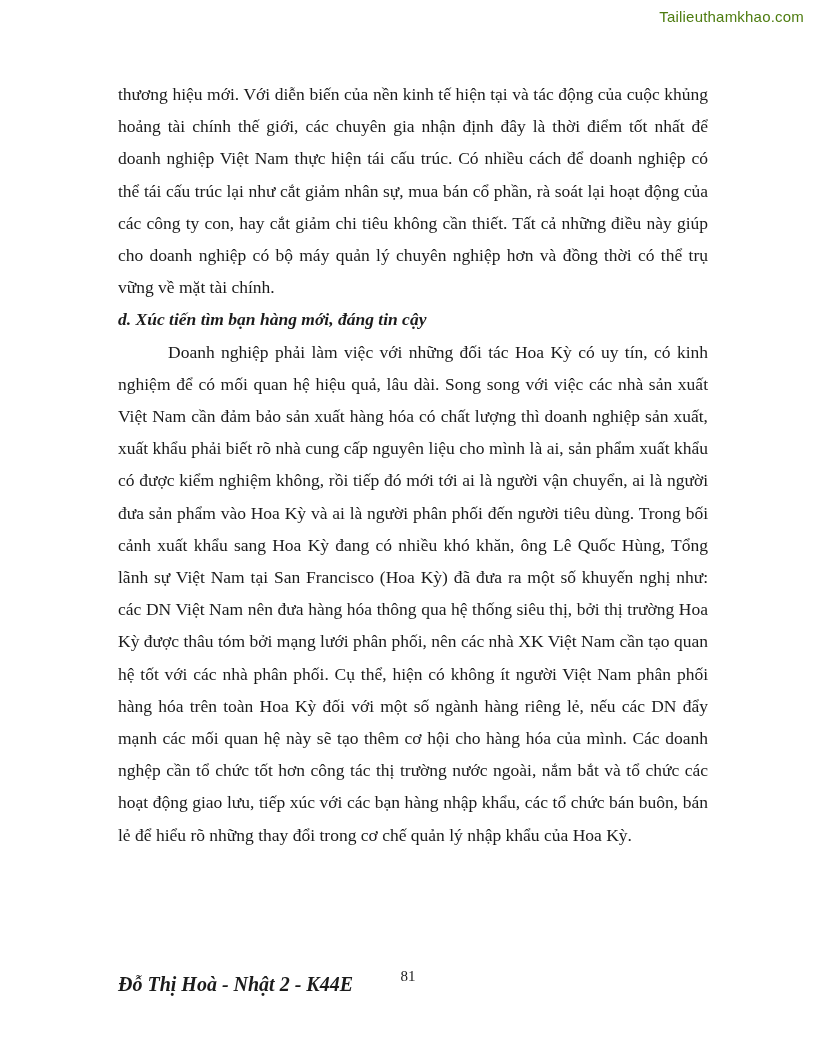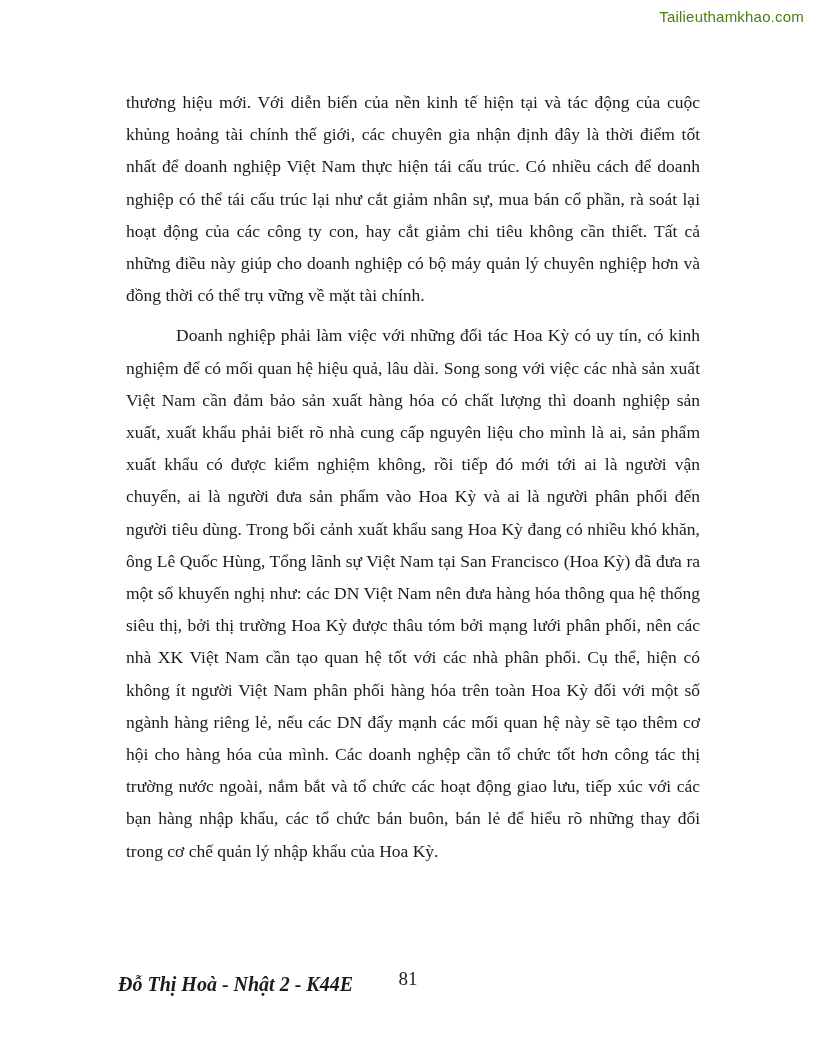--- a/index.html
+++ b/index.html
@@ -30,21 +30,21 @@
     position: absolute;
     left: 118px;
     top: 78px;
     width: 590px;
     color: #1b1b1b;
     font-size: 17.5px;
     line-height: 32.2px;
     text-align: justify;
   }
   .para {
-    margin: 8px;
+    margin: 0;
   }
   .para.indent-first {
     text-indent: 50px;
   }
   .heading {
     margin: 0;
     font-weight: bold;
     font-style: italic;
     text-align: left;
   }
@@ -64,32 +64,33 @@
     font-style: italic;
     font-size: 20px;
     white-space: nowrap;
   }
   .footer .pagenum {
     position: absolute;
     left: 0;
     top: 4px;
     width: 816px;
     text-align: center;
-    font-size: 19px;
+    font-size: 15px;
   }
 </style>
 </head>
 <body>
 
 <div class="page">
 
   <div class="watermark">Tailieuthamkhao.com</div>
 
   <div class="content">
     <p class="para">thương hiệu mới. Với diễn biến của nền kinh tế hiện tại và tác động của cuộc khủng hoảng tài chính thế giới, các chuyên gia nhận định đây là thời điểm tốt nhất để doanh nghiệp Việt Nam thực hiện tái cấu trúc. Có nhiều cách để doanh nghiệp có thể tái cấu trúc lại như cắt giảm nhân sự, mua bán cổ phần, rà soát lại hoạt động của các công ty con, hay cắt giảm chi tiêu không cần thiết. Tất cả những điều này giúp cho doanh nghiệp có bộ máy quản lý chuyên nghiệp hơn và đồng thời có thể trụ vững về mặt tài chính.</p>
+    <p class="heading">d. Xúc tiến tìm bạn hàng mới, đáng tin cậy</p>
     <p class="para indent-first">Doanh nghiệp phải làm việc với những đối tác Hoa Kỳ có uy tín, có kinh nghiệm để có mối quan hệ hiệu quả, lâu dài. Song song với việc các nhà sản xuất Việt Nam cần đảm bảo sản xuất hàng hóa có chất lượng thì doanh nghiệp sản xuất, xuất khẩu phải biết rõ nhà cung cấp nguyên liệu cho mình là ai, sản phẩm xuất khẩu có được kiểm nghiệm không, rồi tiếp đó mới tới ai là người vận chuyển, ai là người đưa sản phẩm vào Hoa Kỳ và ai là người phân phối đến người tiêu dùng. Trong bối cảnh xuất khẩu sang Hoa Kỳ đang có nhiều khó khăn, ông Lê Quốc Hùng, Tổng lãnh sự Việt Nam tại San Francisco (Hoa Kỳ) đã đưa ra một số khuyến nghị như: các DN Việt Nam nên đưa hàng hóa thông qua hệ thống siêu thị, bởi thị trường Hoa Kỳ được thâu tóm bởi mạng lưới phân phối, nên các nhà XK Việt Nam cần tạo quan hệ tốt với các nhà phân phối. Cụ thể, hiện có không ít người Việt Nam phân phối hàng hóa trên toàn Hoa Kỳ đối với một số ngành hàng riêng lẻ, nếu các DN đẩy mạnh các mối quan hệ này sẽ tạo thêm cơ hội cho hàng hóa của mình. Các doanh nghệp cần tổ chức tốt hơn công tác thị trường nước ngoài, nắm bắt và tổ chức các hoạt động giao lưu, tiếp xúc với các bạn hàng nhập khẩu, các tổ chức bán buôn, bán lẻ để hiểu rõ những thay đổi trong cơ chế quản lý nhập khẩu của Hoa Kỳ.</p>
   </div>
 
   <div class="footer">
     <span class="pagenum">81</span>
     <span class="author">Đỗ Thị Hoà - Nhật 2 - K44E</span>
   </div>
 
 </div>
 

